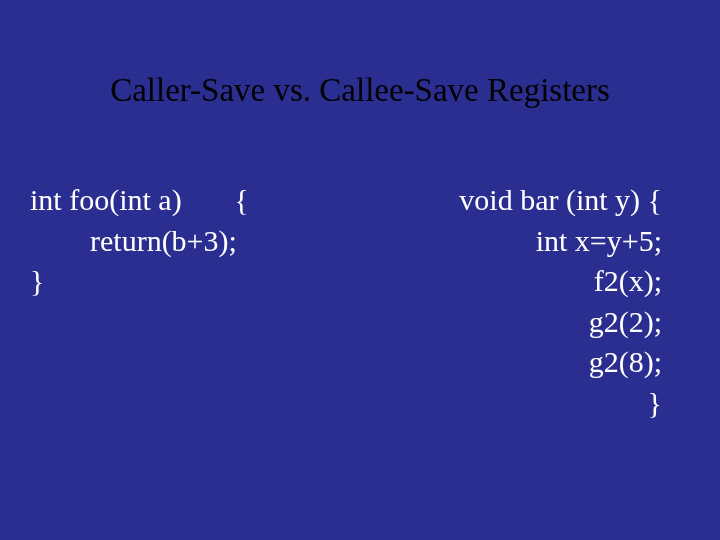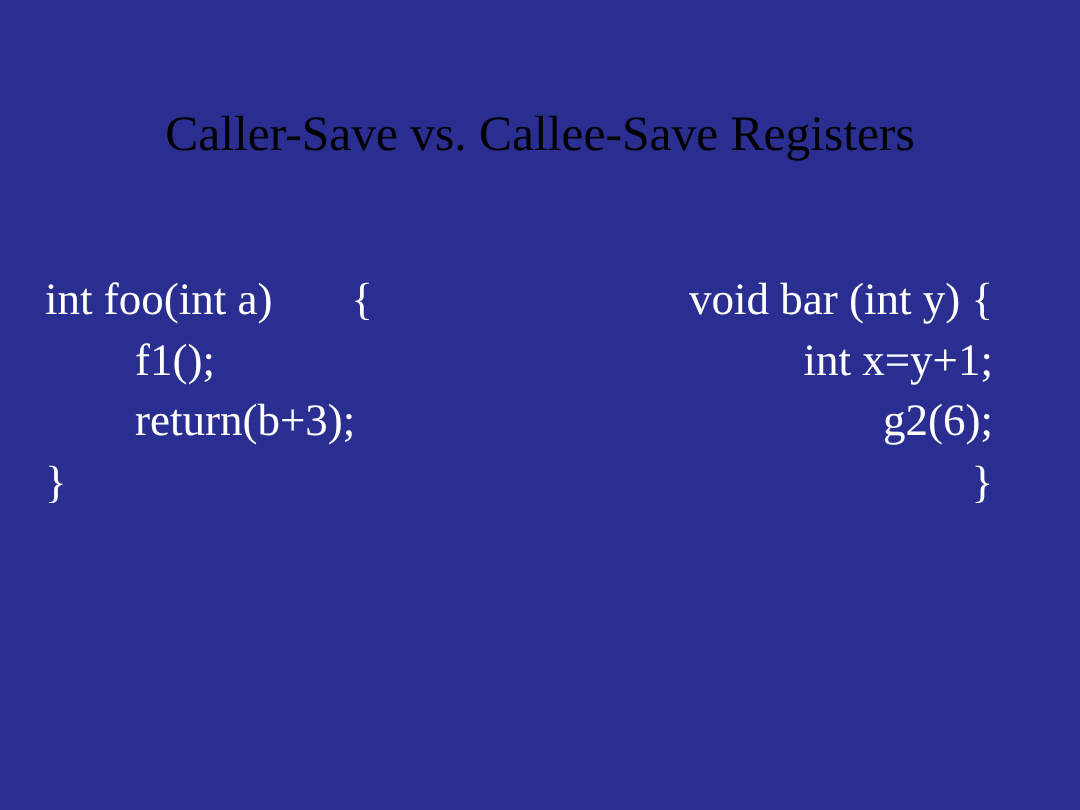--- a/index.html
+++ b/index.html
@@ -61,25 +61,26 @@
 </style>
 </head>
 <body>
 
 <div class="slide">
   <div class="title">Caller-Save vs.  Callee-Save Registers</div>
 
   <div class="body">
     <div class="col col-left">
       <div class="sig">int foo(int a)       {</div>
-      <div class="stmt">f1();</div>
       <div class="stmt">return(b+3);</div>
       <div class="close">}</div>
     </div>
 
     <div class="col col-right">
       <div class="sig">void bar (int y) {</div>
-      <div class="stmt">int x=y+1;</div>
-      <div class="stmt">g2(6);</div>
+      <div class="stmt">int x=y+5;</div>
+      <div class="stmt">f2(x);</div>
+      <div class="stmt">g2(2);</div>
+      <div class="stmt">g2(8);</div>
       <div class="close">}</div>
     </div>
   </div>
 </div>
 
 </body></html>

